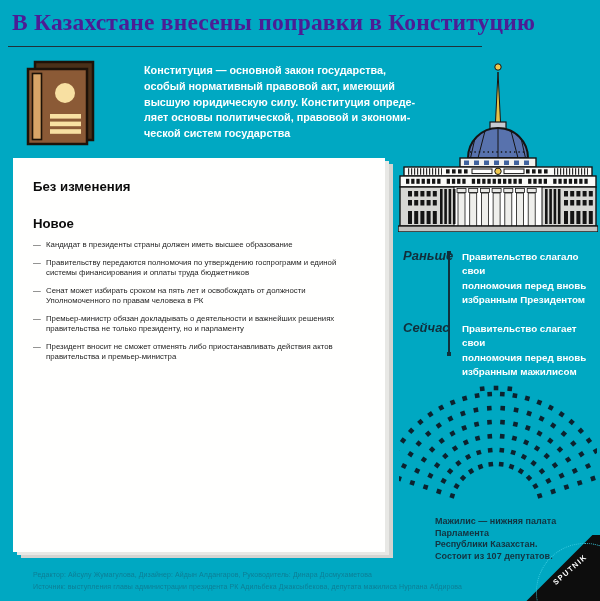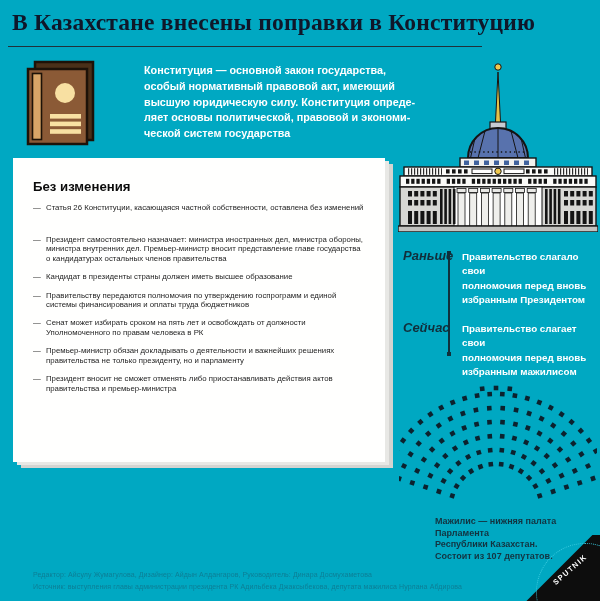--- a/index.html
+++ b/index.html
@@ -4,37 +4,37 @@
 <style>
   html,body{margin:0;padding:0;}
   #page{
     position:relative; width:600px; height:601px; overflow:hidden;
     background:#00a8c2; font-family:"Liberation Sans", sans-serif;
   }
   
   #title{
     position:absolute; left:12px; top:9px; width:578px; margin:0;
     font-family:"Liberation Serif", serif; font-weight:600;
-    font-size:23.5px; color:#0f172a; letter-spacing:.2px;
+    font-size:23.5px; color:#4c1d95; letter-spacing:.2px;
   }
   #title-rule{
     position:absolute; left:8px; top:46px; width:474px; height:0;
     border-bottom:1.6px solid #20313a;
   }
   
   #book-icon{ position:absolute; left:24px; top:60px; }
   #intro-text{
     position:absolute; left:104px; top:63px; width:300px;
     color:#ffffff; font-size:10.8px; line-height:15.8px; font-weight:bold;
     white-space:pre-line;
     margin-left:40px;
   }
   
   #card{
-    position:absolute; left:13px; top:158px; width:372px; height:304px;
+    position:absolute; left:13px; top:158px; width:372px; height:394px;
     background:#fffffe; box-sizing:border-box;
     padding:21px 18px 0 20px;
     box-shadow:4px 3px 0 #e8e8e5, 8px 6px 0 #d4d4d1;
   }
   .card-section{ margin-bottom:22px; }
   .sec-h{
     margin:0 0 9px 0; font-size:13.2px; font-weight:bold; color:#0c0c0c;
   }
   .bullet{
     position:relative; padding-left:13px; margin-bottom:8.5px;
@@ -115,24 +115,23 @@
   <div id="intro-text">Конституция — основной закон государства,
 особый нормативный правовой акт, имеющий
 высшую юридическую силу. Конституция опреде-
 ляет основы политической, правовой и экономи-
 ческой систем государства</div>
 
   <div id="card">
     <div id="card-sections">
         <section class="card-section">
           <h2 class="sec-h">Без изменения</h2>
-          <div class="bullet">Статья 26 Конституции, касающаяся частной собственности, оставлена без изменений</div>
         </section>
         <section class="card-section">
-          <div class="bullet">Президент самостоятельно назначает: министра иностранных дел, министра обороны, министра внутренних дел.  Премьер-министр вносит представление главе государства о кандидатурах остальных членов правительства</div>
+          <h2 class="sec-h">Новое</h2>
           <div class="bullet">Кандидат в президенты страны должен иметь высшее образование</div>
           <div class="bullet">Правительству передаются полномочия по утверждению госпрограмм и единой системы финансирования и оплаты труда бюджетников</div>
           <div class="bullet">Сенат может избирать сроком на пять лет и освобождать от должности Уполномоченного по правам человека в РК</div>
           <div class="bullet">Премьер-министр обязан докладывать о деятельности и важнейших решениях правительства не только президенту, но и парламенту</div>
           <div class="bullet">Президент вносит не сможет отменять либо приостанавливать действия актов правительства и премьер-министра</div>
         </section>
       </div>
   </div>
 
   <svg id="building" width="200" height="172" viewBox="0 0 200 172">

